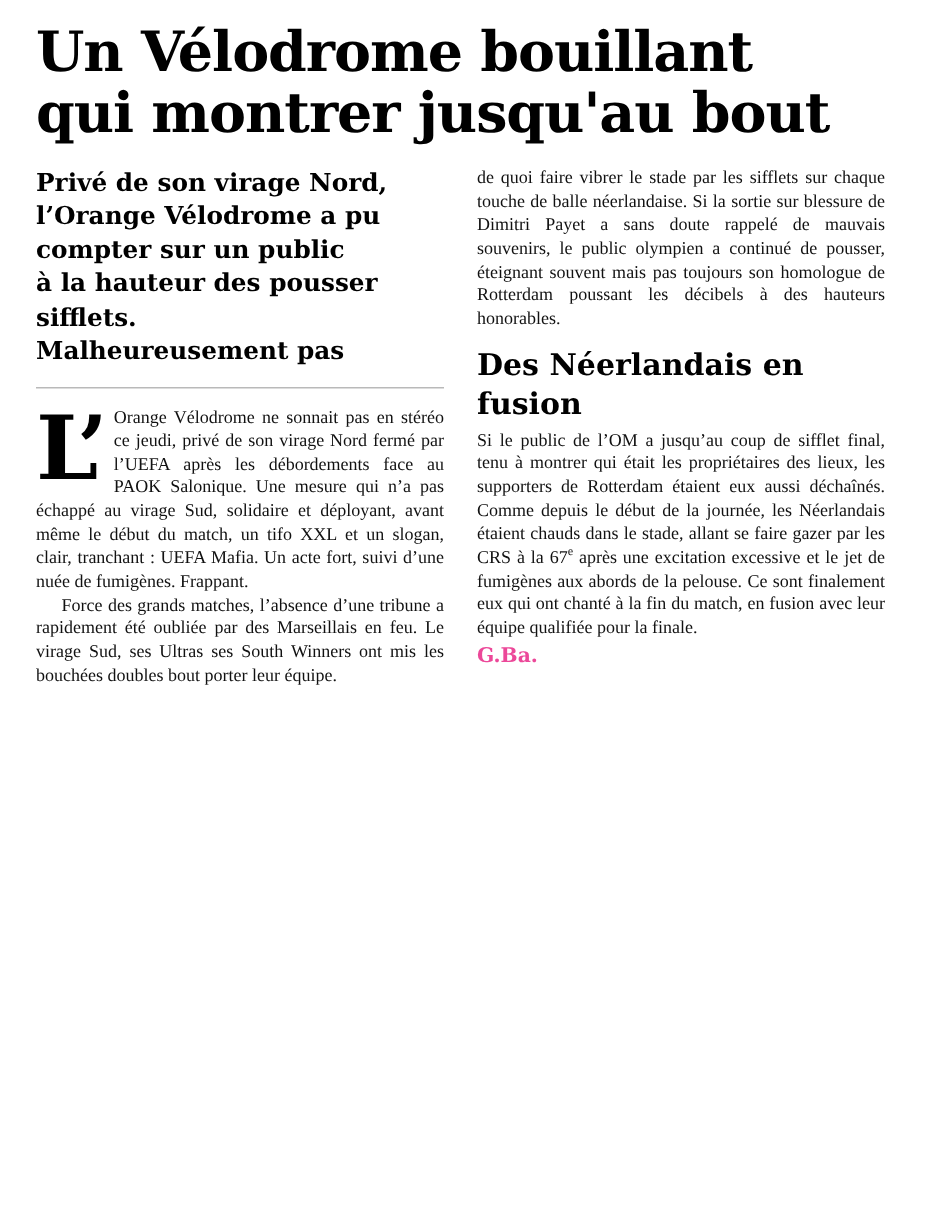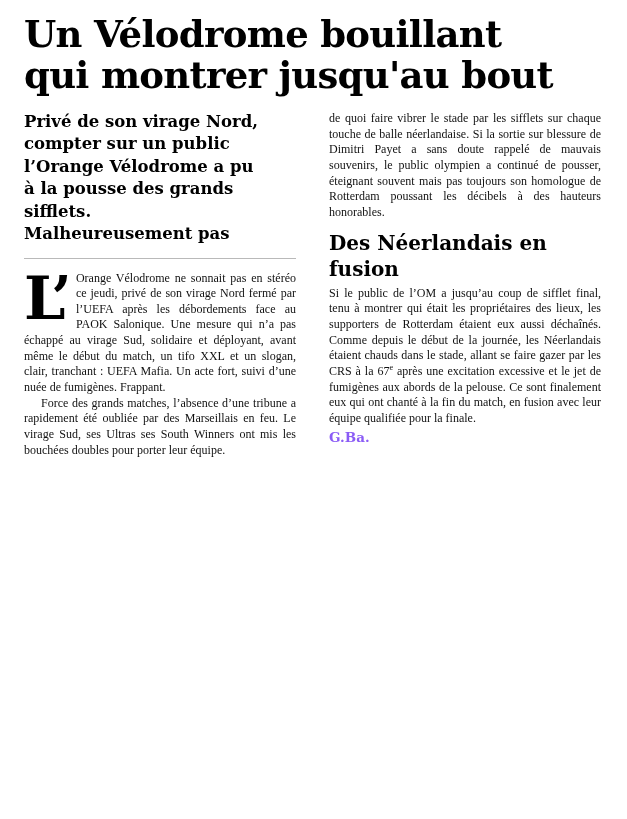--- a/index.html
+++ b/index.html
@@ -39,21 +39,21 @@
 
   .head-rule {
     height: 0;
     border-top: 0px solid #000;
     margin: 0 0 14px 0;
   }
 
   
   .columns {
     display: flex;
-    gap: 33px;
+    gap: 22px;
     align-items: flex-start;
   }
   .col {
     width: 272px;
     flex: 0 0 272px;
   }
 
   
   .standfirst {
     font-family: "DejaVu Serif", serif;
@@ -107,21 +107,21 @@
     line-height: 1.28;
     margin: 11px 0 3px 0;
     color: #000;
   }
 
   .signature {
     font-family: "DejaVu Serif", serif;
     font-weight: 700;
     font-size: 13.5px;
     margin-top: 2px;
-    color: #8b5cf6;
+    color: #ec4899;
   }
 
   sup {
     font-size: 0.68em;
     vertical-align: super;
     line-height: 0;
   }
 </style>
 </head>
 <body>
@@ -134,32 +134,32 @@
   </h1>
 
   <div class="head-rule"></div>
 
   <div class="columns">
 
     <div class="col">
 
       <div class="standfirst">
         <p>Privé de son virage Nord,</p>
+        <p>l’Orange Vélodrome a pu</p>
         <p>compter sur un public</p>
-        <p>l’Orange Vélodrome a pu</p>
-        <p>à la pousse des grands</p>
+        <p>à la hauteur des pousser</p>
         <p>sifflets.</p>
         <p>Malheureusement pas</p>
       </div>
 
       <hr class="sep">
 
       <div class="body">
         <p class="dropcap">L’Orange Vélodrome ne sonnait pas en stéréo ce jeudi, privé de son virage Nord fermé par l’UEFA après les débordements face au PAOK Salonique. Une mesure qui n’a pas échappé au virage Sud, solidaire et déployant, avant même le début du match, un tifo XXL et un slogan, clair, tranchant : UEFA Mafia. Un acte fort, suivi d’une nuée de fumigènes. Frappant.</p>
-        <p>Force des grands matches, l’absence d’une tribune a rapidement été oubliée par des Marseillais en feu. Le virage Sud, ses Ultras ses South Winners ont mis les bouchées doubles pour porter leur équipe.</p>
+        <p>Force des grands matches, l’absence d’une tribune a rapidement été oubliée par des Marseillais en feu. Le virage Sud, ses Ultras ses South Winners ont mis les bouchées doubles bout porter leur équipe.</p>
       </div>
 
     </div>
 
     <div class="col">
 
       <div class="body">
         <p>de quoi faire vibrer le stade par les sifflets sur chaque touche de balle néerlandaise. Si la sortie sur blessure de Dimitri Payet a sans doute rappelé de mauvais souvenirs, le public olympien a continué de pousser, éteignant souvent mais pas toujours son homologue de Rotterdam poussant les décibels à des hauteurs honorables.</p>
 
         <h2 class="subhead">Des Néerlandais en fusion</h2>

